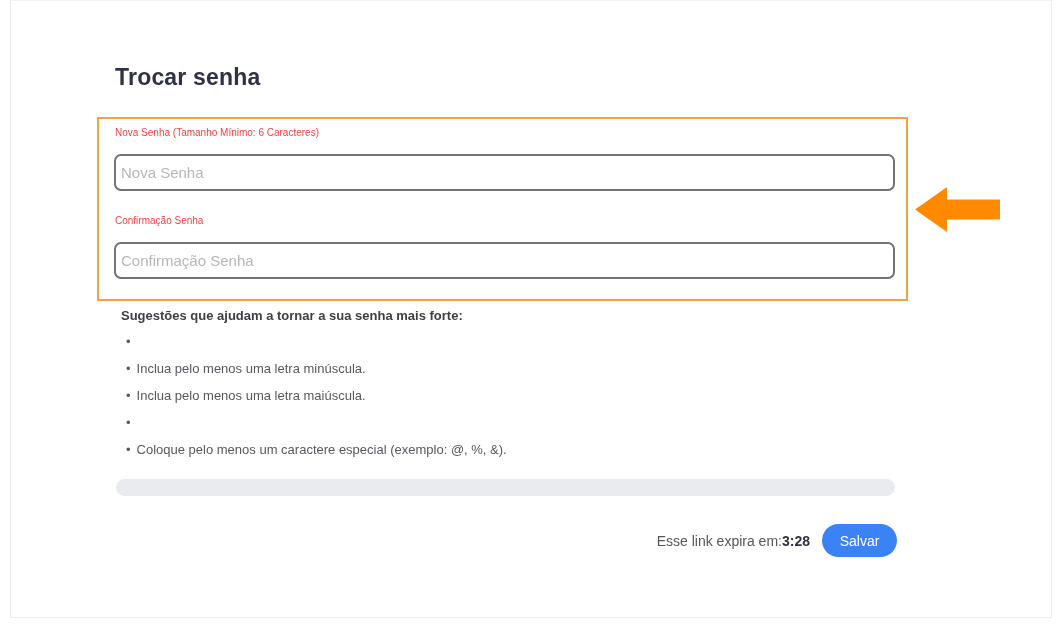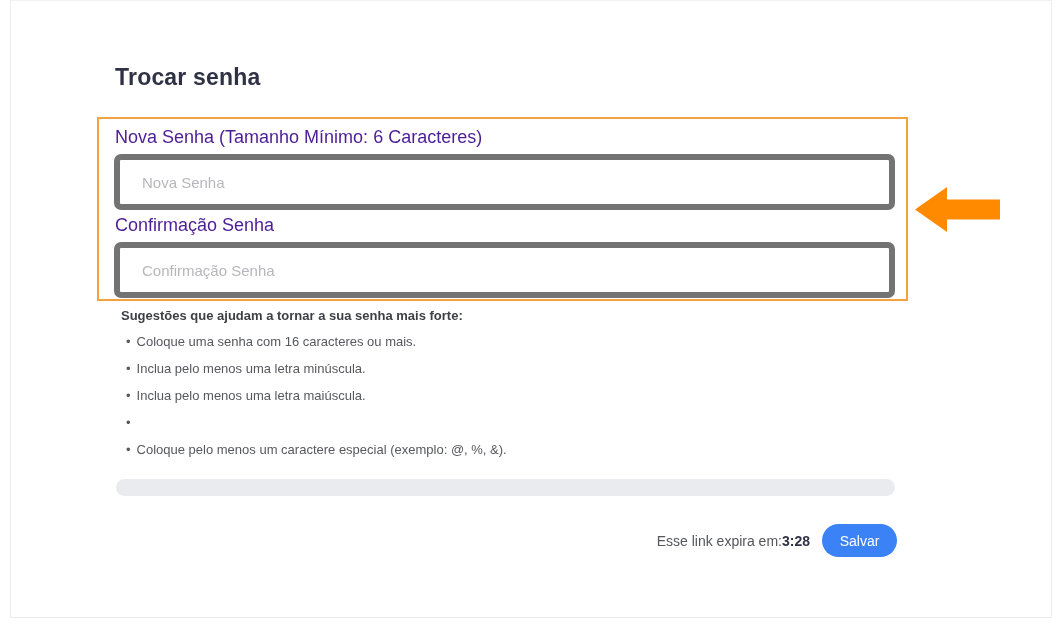--- a/index.html
+++ b/index.html
@@ -29,30 +29,30 @@
 
   .fields-box {
     position: absolute; left: 97px; top: 117px;
     width: 811px; height: 184px;
     border: 2px solid #f1a33f;
     background: transparent;
   }
 
   .field-label {
     position: absolute; left: 115px;
-    font-size: 18px; color: #4c1d95;
+    font-size: 10px; color: #ef4444;
   }
   .label-1 { top: 127px; }
   .label-2 { top: 215px; }
 
   .text-input {
     position: absolute; left: 114px;
-    width: 781px; height: 56px;
-    border: 6px solid #737373; border-radius: 7px;
-    padding: 0 22px;
+    width: 781px; height: 37px;
+    border: 2px solid #737373; border-radius: 7px;
+    padding: 0 5px;
     font-family: "Liberation Sans", sans-serif;
     font-size: 15px; color: #43444a;
     background: #fff; outline: none;
   }
   .text-input::placeholder { color: #b7b7bb; opacity: 1; }
   .input-1 { top: 154px; }
   .input-2 { top: 242px; }
 
   .arrow-annotation {
     position: absolute; left: 915px; top: 187px;
@@ -114,21 +114,20 @@
 
   <svg class="arrow-annotation" viewBox="0 0 85 45" xmlns="http://www.w3.org/2000/svg">
     <polygon points="0,22.5 32,0 32,12.5 85,12.5 85,32.5 32,32.5 32,45" fill="#ff8a00"></polygon>
   </svg>
 
   <div class="sugg-header">Sugestões que ajudam a tornar a sua senha mais forte:</div>
 
   <div class="sugg-list">
     <div class="sugg-item">
       <span class="sugg-bullet">•</span>
-      <span>Coloque uma senha com 16 caracteres ou mais.</span>
     </div>
     <div class="sugg-item">
       <span class="sugg-bullet">•</span>
       <span>Inclua pelo menos uma letra minúscula.</span>
     </div>
     <div class="sugg-item">
       <span class="sugg-bullet">•</span>
       <span>Inclua pelo menos uma letra maiúscula.</span>
     </div>
     <div class="sugg-item">

